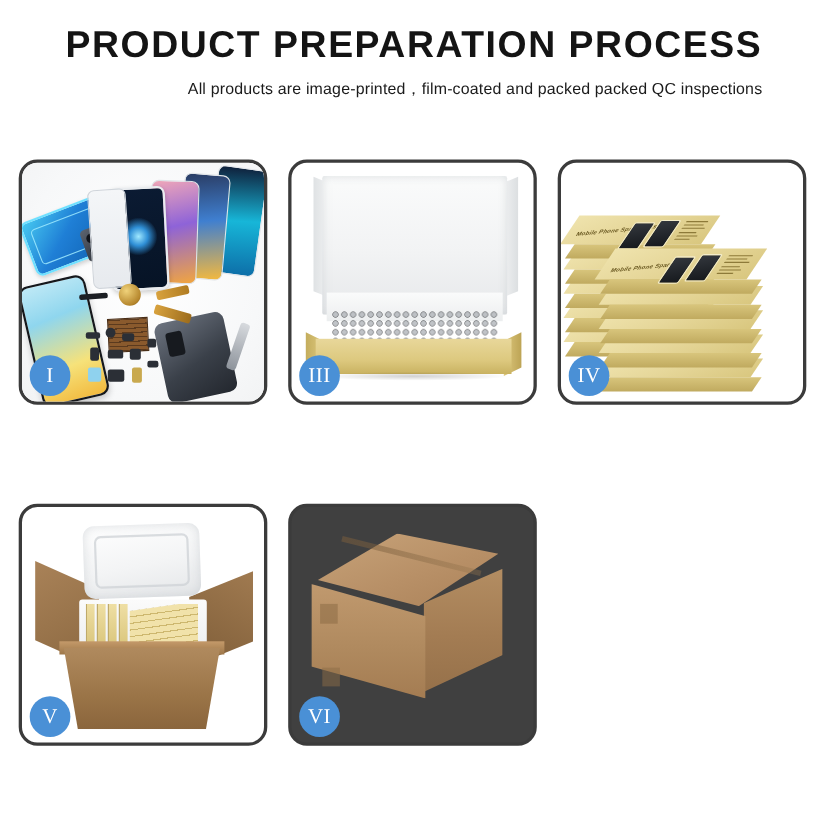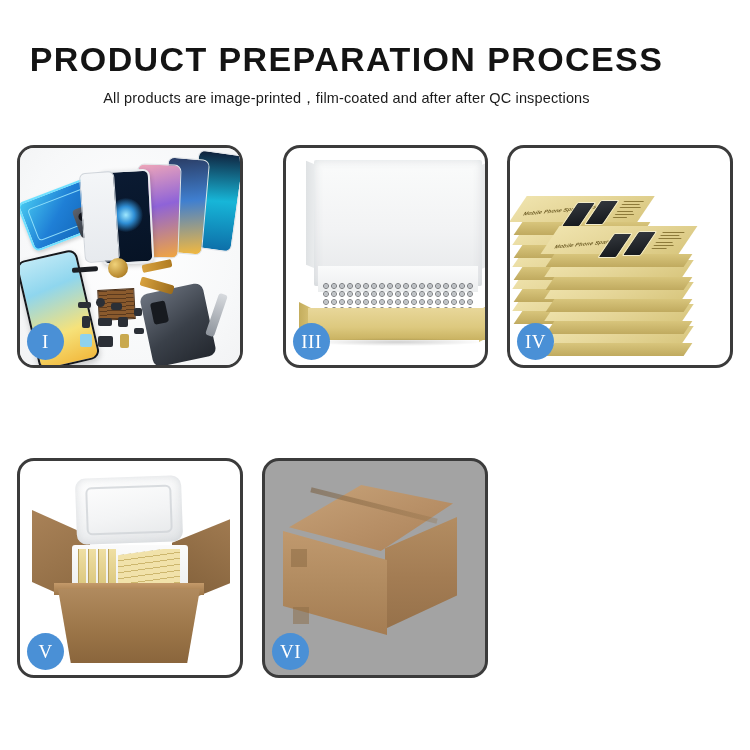--- a/index.html
+++ b/index.html
@@ -7,21 +7,21 @@
   body{
     width:750px;height:750px;
     background:#ffffff;
     font-family:"Liberation Sans", sans-serif;
     overflow:hidden;
     position:relative;
   }
   .page{position:absolute;inset:0;}
 
   
-  .header{position:absolute;left:0;top:42px;width:693px;text-align:center;}
+  .header{position:absolute;left:0;top:24px;width:693px;text-align:right;}
   .title{
     font-family:"Liberation Sans", sans-serif;
     font-size:34px;font-weight:700;letter-spacing:1.4px;
     color:#141414;line-height:1.05;white-space:nowrap;
   }
   .subtitle{
     margin-top:11px;
     font-family:"Liberation Sans", sans-serif;
     font-size:14.5px;font-weight:400;letter-spacing:.15px;
     color:#1b1b1b;white-space:nowrap;
@@ -197,21 +197,21 @@
     position:absolute;inset:0;
     background-image:
       radial-gradient(circle at 5px 5px, rgba(255,255,255,.95) 2.6px, rgba(255,255,255,0) 3.4px),
       radial-gradient(circle at 5px 5px, rgba(120,130,140,.42) 3.4px, rgba(255,255,255,0) 4.2px);
     background-size:11px 11px, 11px 11px;
     background-position:0 0, 1px 1px;
     mix-blend-mode:normal;
   }
 
   
-  .p3{background:#ffffff;margin-left:21px;}
+  .p3{background:#ffffff;}
   .p3 .lid{
     position:absolute;left:28px;top:12px;width:168px;height:126px;
     background:linear-gradient(180deg,#fafbfb 0%,#f2f3f4 55%,#e6e8ea 100%);
     border-radius:2px;
     box-shadow:inset 0 0 8px rgba(190,195,200,.5);
   }
   .p3 .lid-left{
     position:absolute;left:20px;top:16px;width:16px;height:104px;
     background:linear-gradient(90deg,#dfe2e4,#f3f4f5);
     transform:skewY(22deg);
@@ -322,21 +322,21 @@
     background:linear-gradient(180deg,#efdfa4,#d8c378);
     border-left:1px solid #b9a25c;
   }
   .p5 .rows b{
     position:absolute;left:40px;top:2px;width:62px;height:38px;
     background:repeating-linear-gradient(180deg,#f1e2aa 0px,#f1e2aa 5px,#cdb76e 5px,#cdb76e 6px);
     transform:skewY(-8deg);display:block;
   }
 
   
-  .p6{background:#a3a3a3;}
+  .p6{background:#404040;}
   .p6 .top-face{
     position:absolute;left:24px;top:24px;width:164px;height:66px;
     background:linear-gradient(160deg,#c7a379 0%,#b89067 55%,#ab8259 100%);
     clip-path:polygon(44% 0,100% 28%,56% 100%,0 64%);
   }
   .p6 .front-face{
     position:absolute;left:18px;top:70px;width:104px;height:104px;
     background:linear-gradient(180deg,#c0996e 0%,#b08a5f 55%,#a47c52 100%);
     clip-path:polygon(0 0,100% 28%,100% 100%,0 72%);
   }
@@ -359,21 +359,21 @@
     background:rgba(140,108,70,.5);
   }
 </style>
 </head>
 <body>
 
 <div class="page">
 
   <div class="header">
     <div class="title">PRODUCT PREPARATION PROCESS</div>
-    <div class="subtitle">All products are image-printed，film-coated and after after QC inspections</div>
+    <div class="subtitle">All products are image-printed，film-coated and packed packed QC inspections</div>
   </div>
 
   <div class="grid">
 
     <div class="panel p1">
       <div class="panel-media">
         <div class="wash"></div>
         <div class="phone blue-sheet"></div>
         <div class="phone small-cam"></div>
         <div class="phone ph-d"></div>

